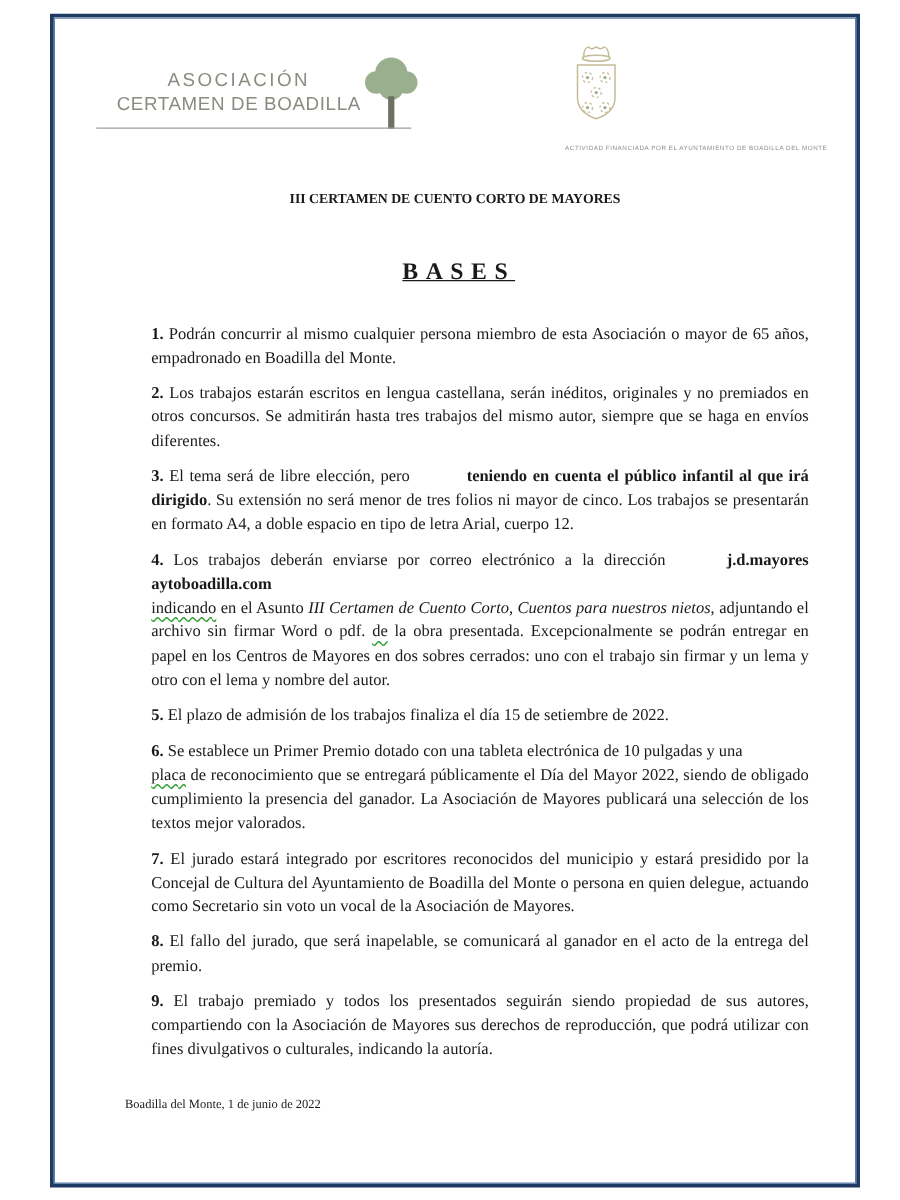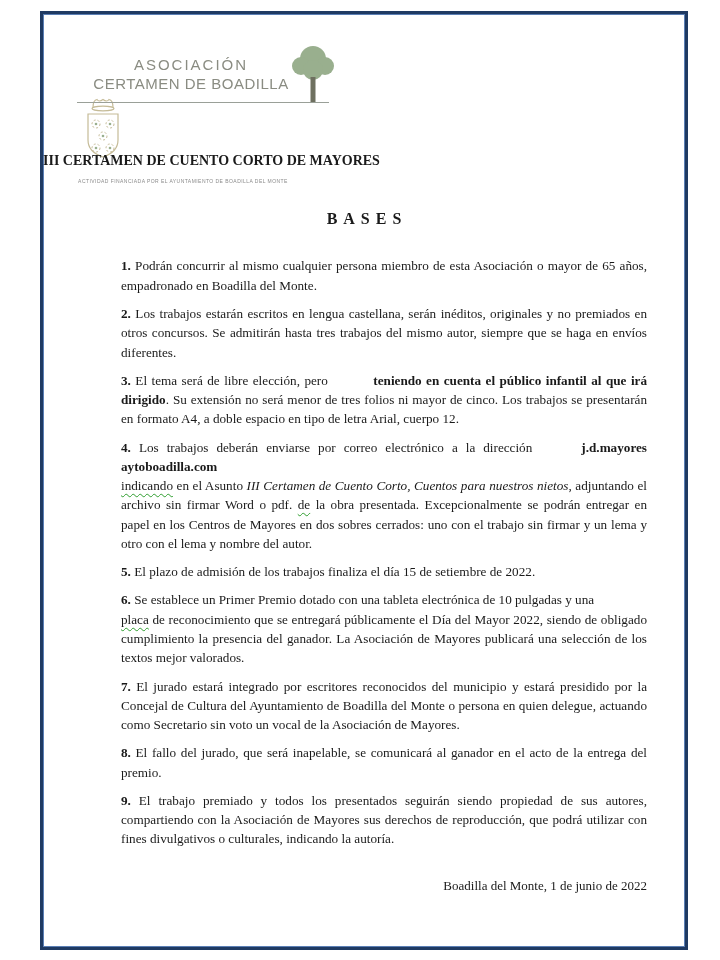--- a/index.html
+++ b/index.html
@@ -8,48 +8,48 @@
     --council-gray:#7d7d7d; --squiggle-green:#2f9e2f; --ink:#1a1a1a;
   }
   html,body{margin:0;padding:0;}
   body{width:720px;height:960px;background:#ffffff;position:relative;
        font-family:"Liberation Serif",serif;color:var(--ink);overflow:hidden;}
   .page{position:absolute;left:40px;top:11px;width:648px;height:939px;box-sizing:border-box;
         border:3px solid var(--border-navy);box-shadow:inset 0 0 0 1px var(--border-inner);
         background:#ffffff;}
   
   .header{display:flex;justify-content:space-between;align-items:flex-start;
-          padding:16px 16px 0 34px;height:106px;flex-direction:column;}
+          padding:16px 16px 0 34px;height:106px;}
   .assoc{position:relative;width:258px;margin-top:26px;}
   .assoc-text{width:228px;text-align:center;font-family:"Liberation Sans",sans-serif;
               color:var(--logo-gray);}
   .assoc-l1{font-size:15px;letter-spacing:2px;}
   .assoc-l2{font-size:15px;letter-spacing:.5px;margin-top:2px;}
   .assoc-underline{position:absolute;left:0;top:46px;width:252px;height:1px;background:#9aa098;}
   .tree-svg{position:absolute;right:-4px;top:-12px;}
   .ayto{width:218px;font-family:"Liberation Sans",sans-serif;margin-top:4px;}
   .ayto-top{display:flex;align-items:flex-start;}
   .ayto-name{margin-left:7px;margin-top:16px;color:var(--council-gray);line-height:1.05;}
   .ayto-n1{font-size:17px;font-weight:bold;letter-spacing:1px;}
   .ayto-n2{font-size:13px;font-weight:bold;letter-spacing:.5px;}
   .ayto-n3{font-size:5px;letter-spacing:2.6px;color:#9b9b9b;margin-top:2px;}
   .funding{margin-top:8px;font-size:5px;color:#8b8b8b;letter-spacing:.45px;text-align:center;width:212px;}
   
-  .title{margin-top:16px;text-align:left;font-weight:bold;font-size:14px;line-height:1.32;}
-  .bases{margin-top:40px;text-align:center;font-weight:bold;font-size:16px;letter-spacing:6px;padding-left:6px;}
+  .title{margin-top:16px;text-align:center;font-weight:bold;font-size:11px;line-height:1.32;}
+  .bases{margin-top:40px;text-align:center;font-weight:bold;font-size:19px;letter-spacing:6px;padding-left:6px;text-decoration:underline;}
   
   .doc-text{padding:28px 38px 0 78px;}
   .para{margin:0 0 9px 0;font-size:13.2px;line-height:1.46;text-align:justify;}
   .pnum{font-weight:bold;}
   .seg-b{font-weight:bold;margin-left:41px;}
   .seg-i{font-style:italic;}
   .seg-sq{text-decoration-line:underline;text-decoration-style:wavy;
           text-decoration-color:var(--squiggle-green);text-decoration-thickness:1px;
           text-underline-offset:3px;}
-  .closing{padding:20px 38px 0 57px;font-size:13px;text-align:right;}
+  .closing{padding:20px 38px 0 57px;font-size:10px;}
 </style>
 </head>
 <body>
 
 <div class="page">
 
   <div class="header">
 
     <div class="assoc">
       <div class="assoc-text">

